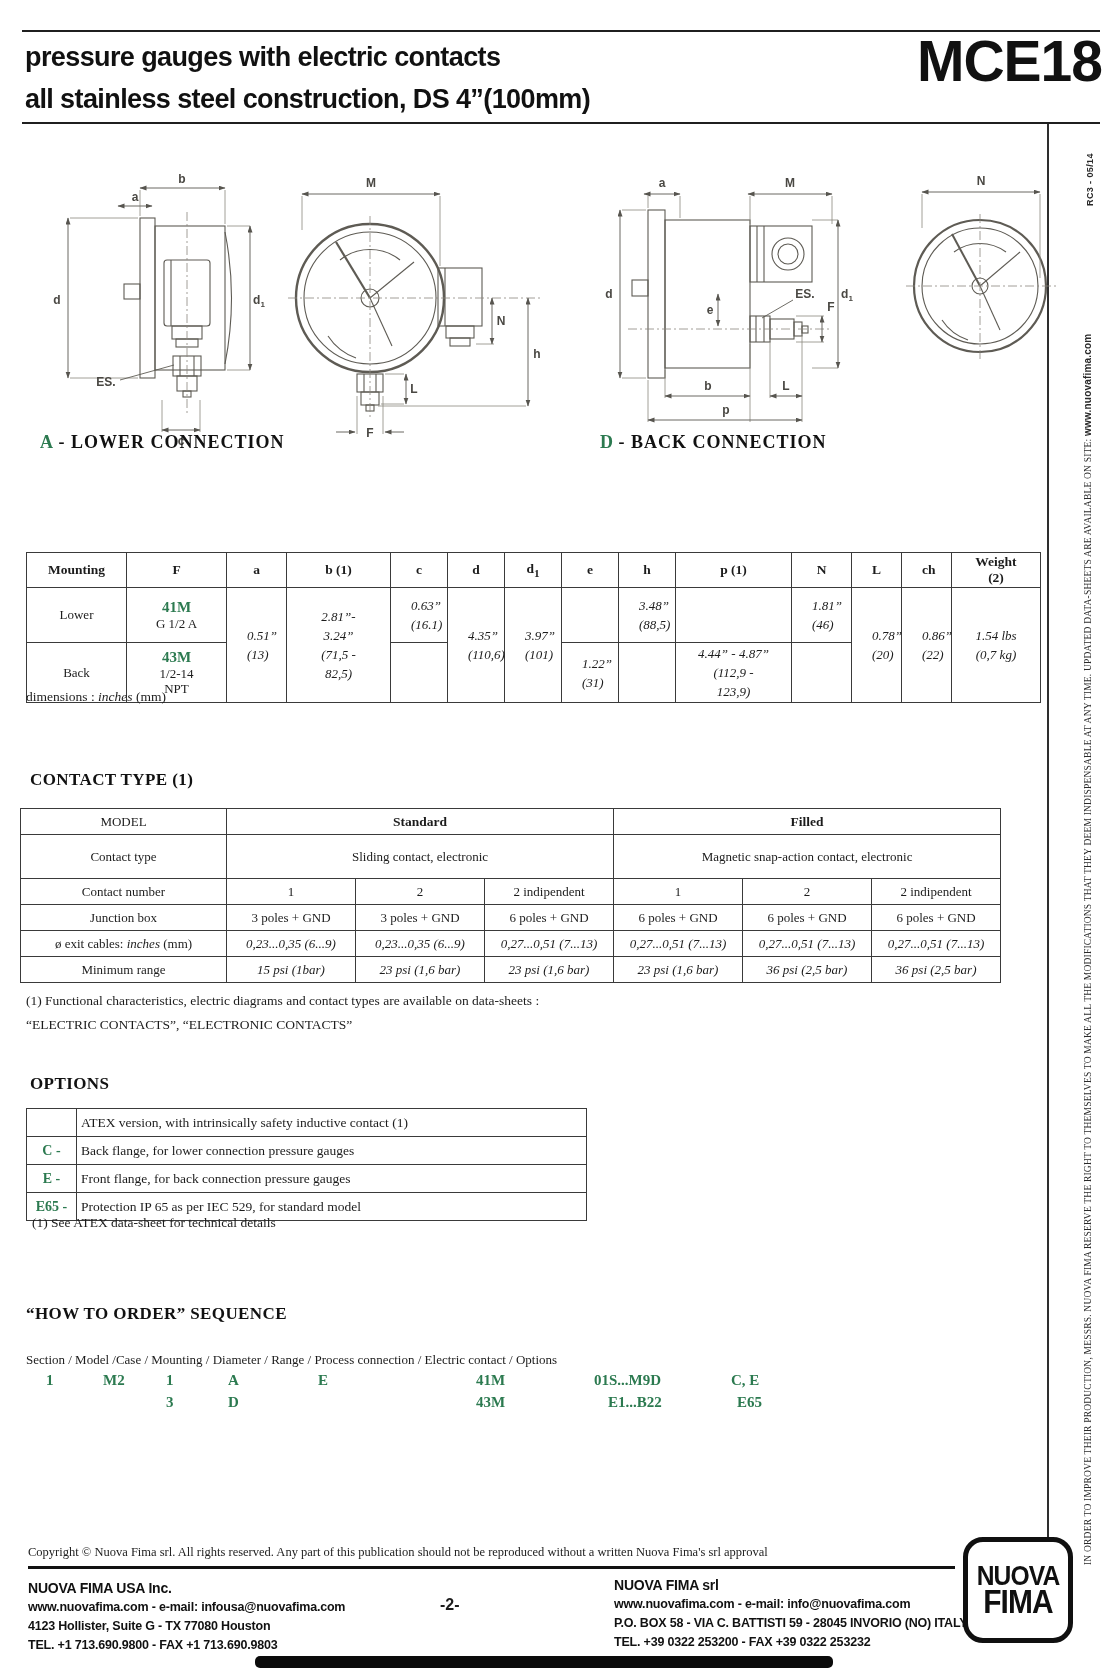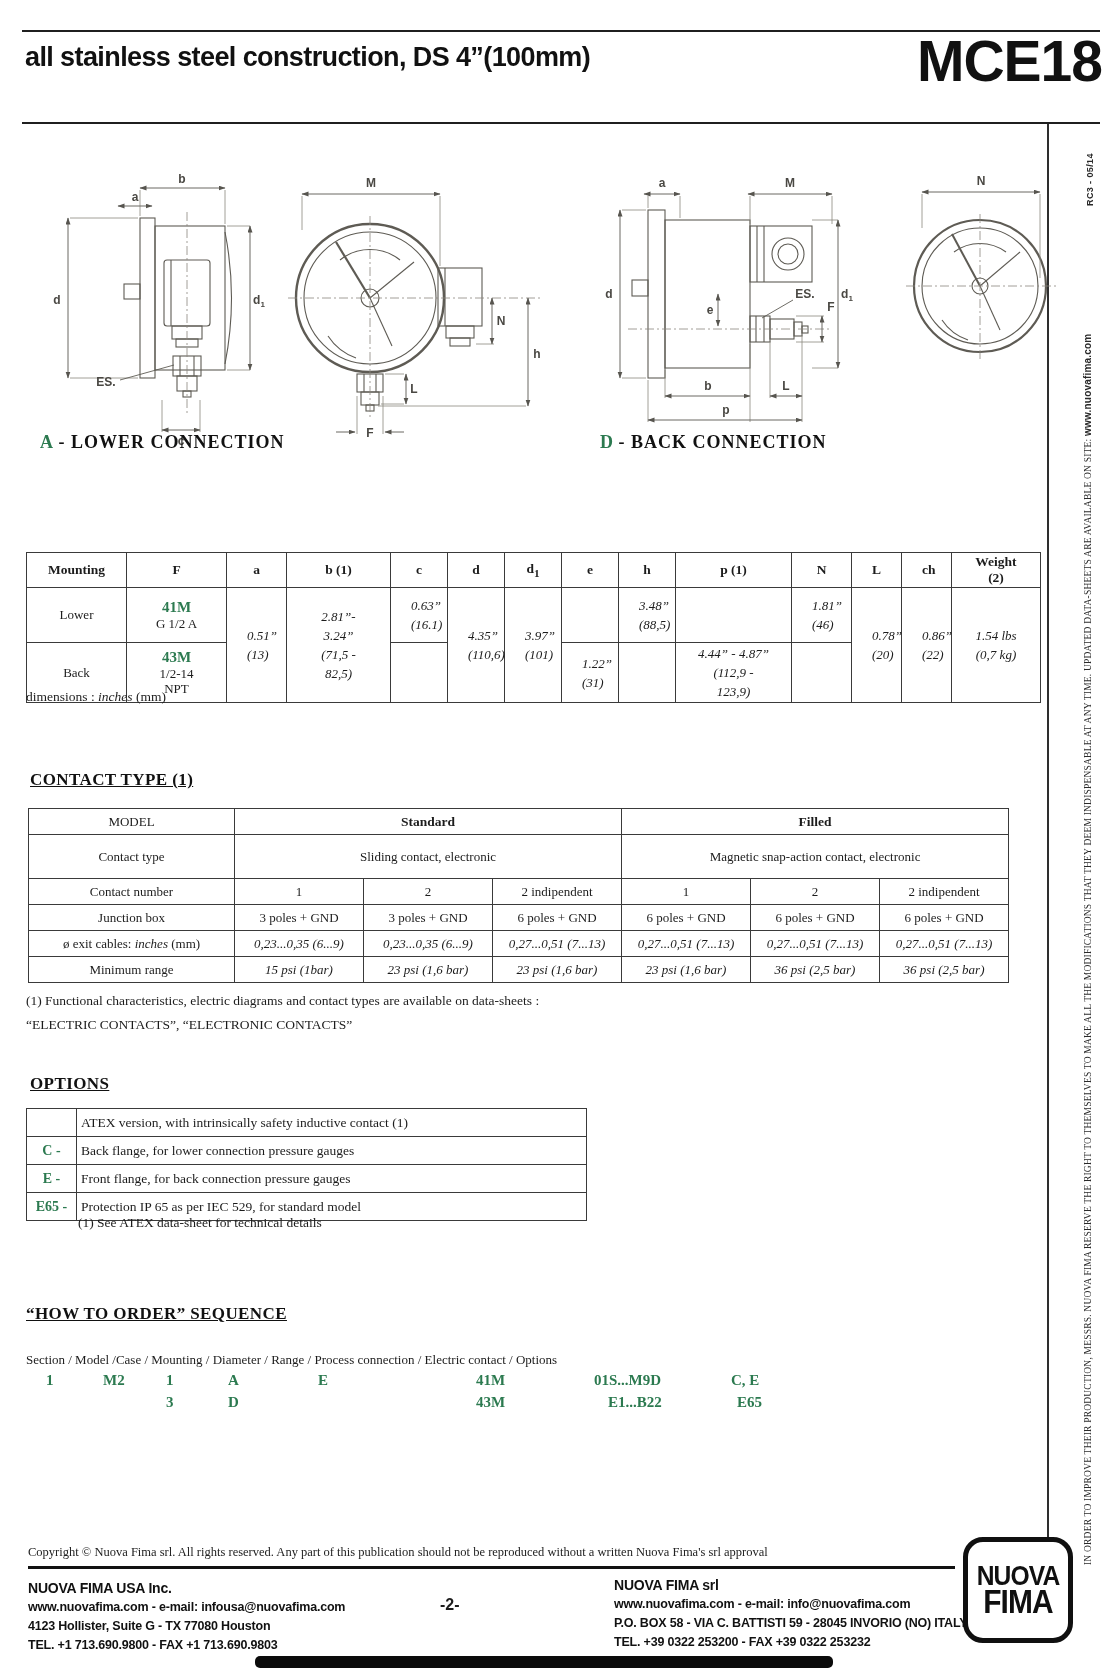--- a/index.html
+++ b/index.html
@@ -41,22 +41,22 @@
   .dimtab td{border:1px solid #3a3a3a;text-align:center;vertical-align:middle;
              font-size:13px;padding:1px 20px;}
   .dimtab .hd td{font-weight:bold;font-size:13.5px;height:26px;}
   .dimtab .r td{height:52px;}
   .val{font-style:italic;font-size:13px;line-height:19px;}
   .fcode{font-size:15px;line-height:17px;}
   .fthread{font-size:13px;line-height:15px;}
   .mount{font-size:13.5px;}
   .notes{position:absolute;font-size:13.5px;line-height:17px;}
   .ital{font-style:italic;}
-  .sechead{position:absolute;font-weight:bold;font-size:17px;letter-spacing:.4px;color:#111;text-decoration:underline;}
-  .ctab{position:absolute;left:28px;top:808px;width:810px;table-layout:fixed;}
+  .sechead{position:absolute;font-weight:bold;font-size:17px;letter-spacing:.4px;color:#111;}
+  .ctab{position:absolute;left:20px;top:808px;width:810px;table-layout:fixed;}
   .ctab td{border:1px solid #3a3a3a;text-align:center;vertical-align:middle;
            font-size:13px;padding:1px 2px;}
   .ctab .b{font-weight:bold;font-size:13.5px;}
   .otab{position:absolute;left:26px;top:1108px;width:560px;table-layout:fixed;}
   .otab td{border:1px solid #3a3a3a;font-size:13.5px;vertical-align:middle;
            padding:4px 4px;height:19px;}
   .otab .oc{text-align:center;font-size:14px;}
   
   .orderhead{position:absolute;left:26px;top:1352px;font-size:15px;}
   .ordval{position:absolute;font-size:15px;}
@@ -78,20 +78,21 @@
   .scanbar{position:absolute;left:255px;top:1656px;width:578px;height:12px;background:#0b0b0b;
            border-radius:5px;}
 </style>
 </head>
 <body>
 
 <div class="page">
 
   <div class="hrule" style="left:22px;top:30px;width:1078px;height:2px;"></div>
   <div class="title">
+    <div>pressure gauges with electric contacts</div>
     <div>all stainless steel construction, DS 4”(100mm)</div>
   </div>
   <div class="mce">MCE18</div>
   <div class="hrule" style="left:22px;top:122px;width:1078px;height:2px;"></div>
 
   <div class="vtext rev abs">RC3 - 05/14</div>
   <div class="vtext sidenote abs"><span>IN ORDER TO IMPROVE THEIR PRODUCTION, MESSRS. NUOVA FIMA RESERVE THE RIGHT TO THEMSELVES TO MAKE ALL THE MODIFICATIONS THAT THEY DEEM INDISPENSABLE AT ANY TIME. UPDATED DATA-SHEETS ARE AVAILABLE ON SITE: </span><b>www.nuovafima.com</b></div>
   <div class="vline"></div>
 
   <svg class="draw" style="left:40px;top:168px;width:530px;height:300px;" viewBox="0 0 530 300">
@@ -453,21 +454,21 @@
     <tr>
       <td class="oc grn">E -</td>
       <td>Front flange,  for back connection pressure gauges</td>
     </tr>
     <tr>
       <td class="oc grn">E65 -</td>
       <td>Protection IP 65 as per IEC 529, for standard model</td>
     </tr>
   </tbody>
     </table>
-  <div class="notes" style="left:32px;top:1214px;margin-left:46px;">(1) See ATEX data-sheet for technical details</div>
+  <div class="notes" style="left:32px;top:1214px;">(1) See ATEX data-sheet for technical details</div>
 
   <div class="sechead" style="left:26px;top:1304px;">“HOW TO ORDER” SEQUENCE</div>
   <div class="orderhead">Section / Model /Case / Mounting / Diameter / Range / Process connection / Electric contact / Options</div>
   <span class="ordval grn" style="left:46px;top:1372px;">1</span>
   <span class="ordval grn" style="left:103px;top:1372px;">M2</span>
   <span class="ordval grn" style="left:166px;top:1372px;">1</span>
   <span class="ordval grn" style="left:228px;top:1372px;">A</span>
   <span class="ordval grn" style="left:318px;top:1372px;">E</span>
   <span class="ordval grn" style="left:476px;top:1372px;">41M</span>
   <span class="ordval grn" style="left:594px;top:1372px;">01S...M9D</span>

